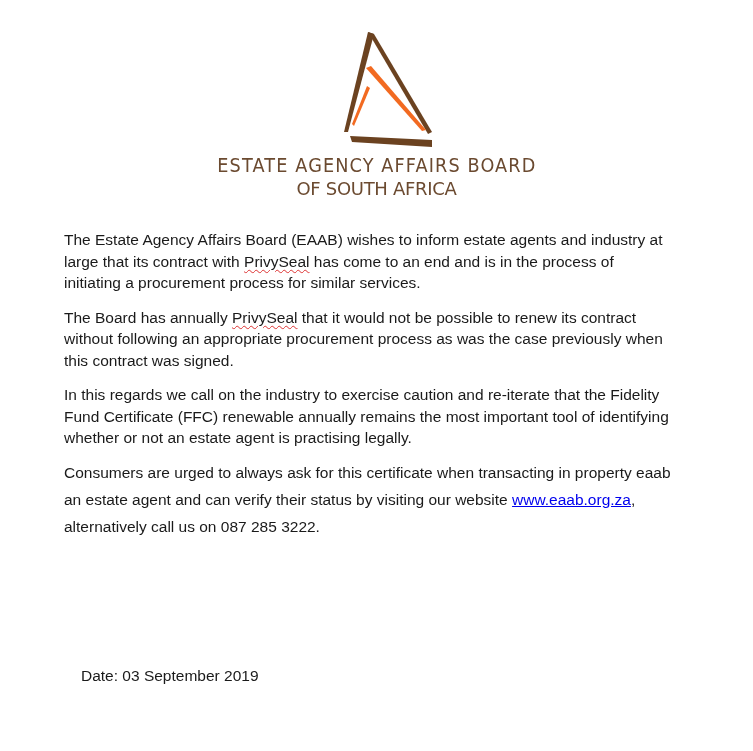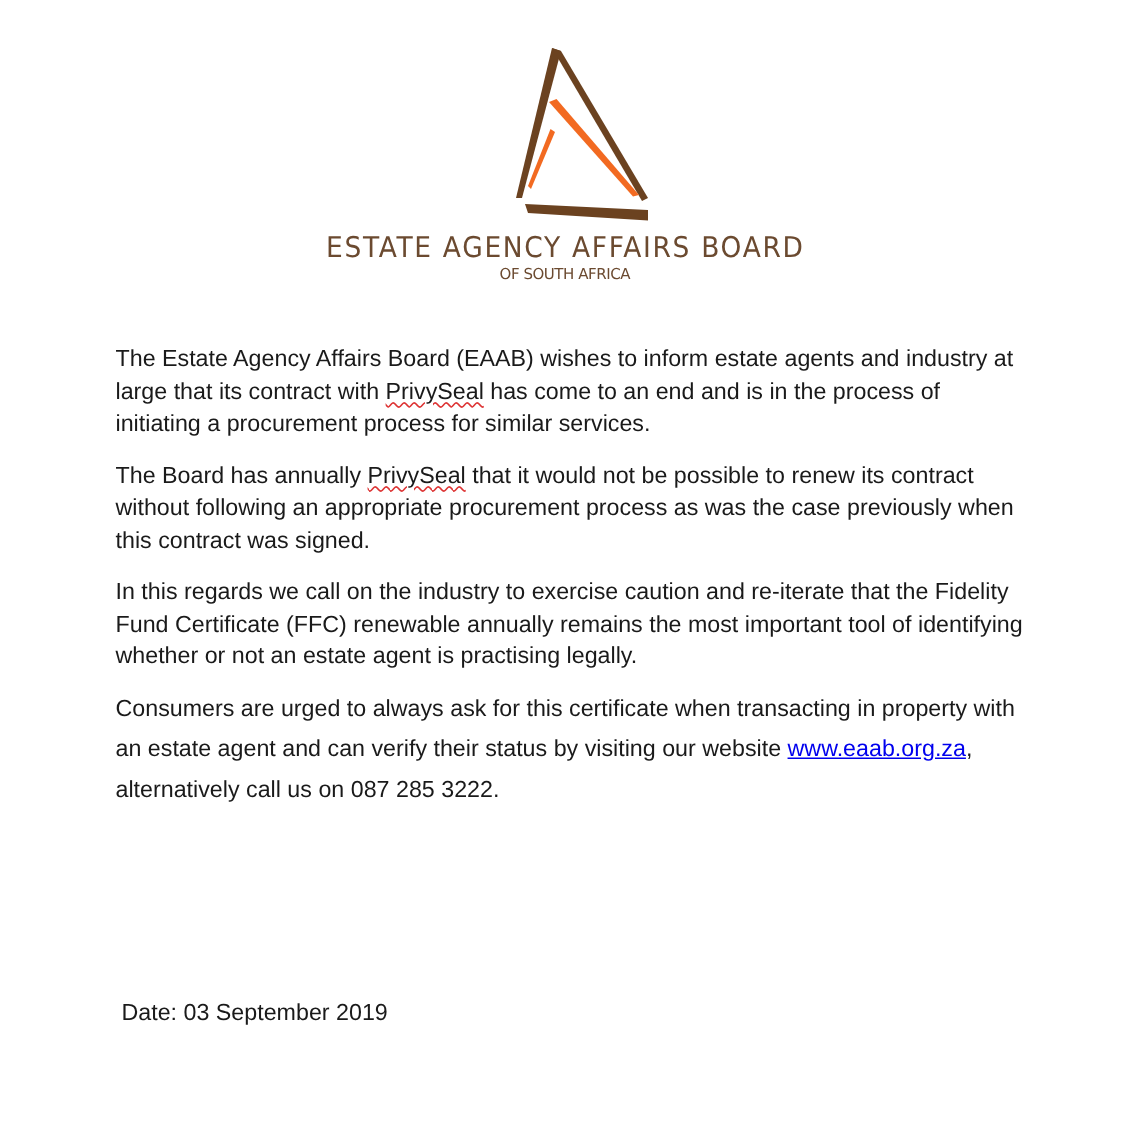--- a/index.html
+++ b/index.html
@@ -42,27 +42,27 @@
       transform: scaleX(0.93);
       transform-origin: 382px 0;
     }
     .logo-subtitle {
       position: absolute;
       left: 0;
       width: 753px;
       top: 178px;
       text-align: center;
       font-family: "DejaVu Sans", sans-serif;
-      font-size: 10px;
+      font-size: 18px;
       letter-spacing: -0.3px;
       color: #6b4a30;
     }
     .content {
       position: absolute;
-      left: 77px;
+      left: 64px;
       top: 229px;
       width: 610px;
       font-size: 15.5px;
       line-height: 21.5px;
     }
     .content p {
       margin: 0 0 13px 0;
     }
     .content p.spaced {
       line-height: 27px;
@@ -109,19 +109,19 @@
 
 <div class="content">
   <p>
     <span>The Estate Agency Affairs Board (EAAB) wishes to inform estate agents and industry at large that its contract with </span><span class="spell">PrivySeal</span><span> has come to an end and is in the process of initiating a procurement process for similar services.</span>
   </p>
   <p>
     <span>The Board has annually </span><span class="spell">PrivySeal</span><span> that it would not be possible to renew its contract without following an appropriate procurement process as was the case previously when this contract was signed.</span>
   </p>
   <p>In this regards we call on the industry to exercise caution and re-iterate that the Fidelity Fund Certificate (FFC) renewable annually remains the most important tool of identifying whether or not an estate agent is practising legally.</p>
   <p class="spaced">
-    <span>Consumers are urged to always ask for this certificate when transacting in property with an estate agent and can verify their status by visiting our website </span><a class="link" href="#">www.eaab.org.za</a><span>, alternatively call us on 087 285 3222.</span>
+    <span>Consumers are urged to always ask for this certificate when transacting in property eaab an estate agent and can verify their status by visiting our website </span><a class="link" href="#">www.eaab.org.za</a><span>, alternatively call us on 087 285 3222.</span>
   </p>
 </div>
 
 <div class="footer">
   <div>Date: 03 September 2019</div>
 </div>
 
 </body></html>

